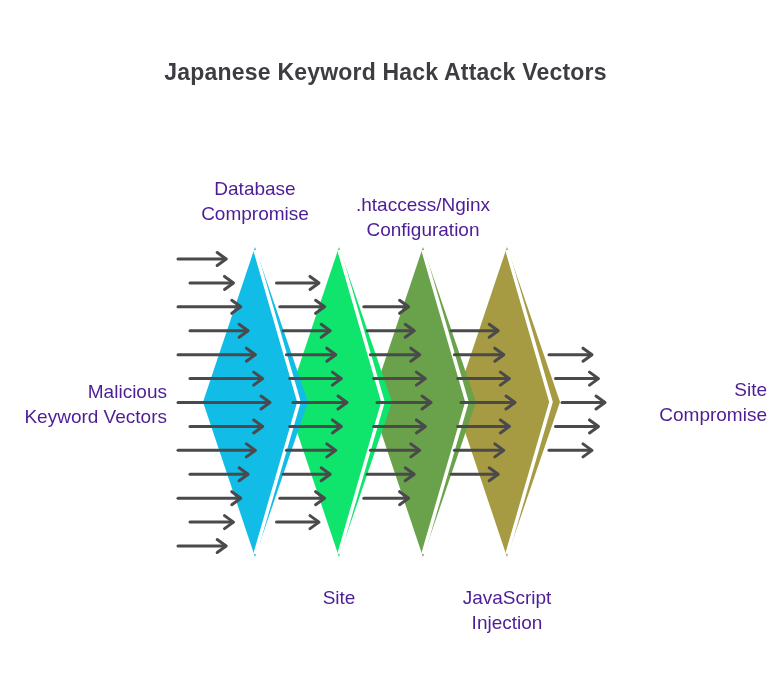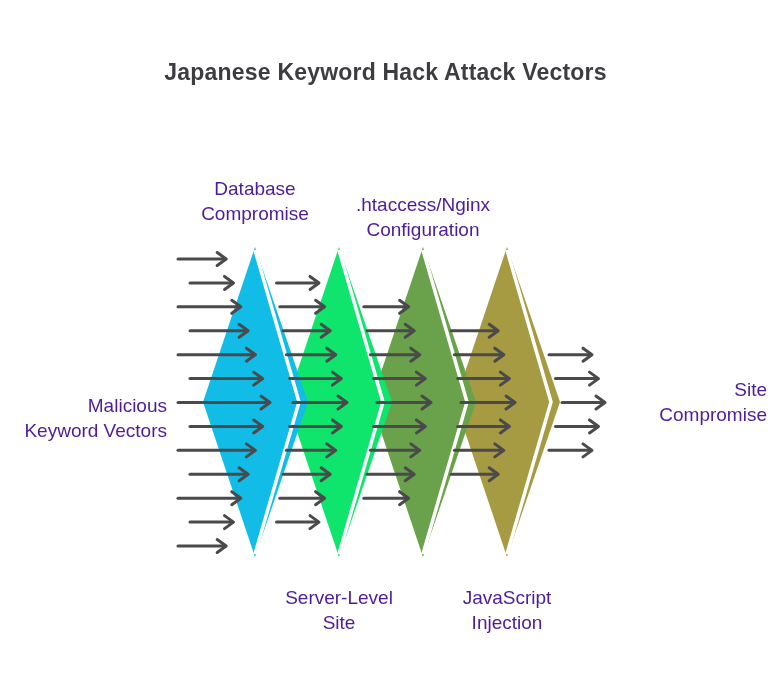--- a/index.html
+++ b/index.html
@@ -29,21 +29,21 @@
     font-size:19px;
     line-height:25px;
     font-weight:400;
     color:#4c1d95;
   }
   .stage-label{width:220px;text-align:center;}
   .s0{left:145px;top:176px;}
   .s1{left:229px;top:585px;}
   .s2{left:313px;top:160px;margin-top:32px;}
   .s3{left:397px;top:585px;}
-  .input-label{left:17px;top:393px;width:150px;text-align:right;}
+  .input-label{left:17px;top:379px;width:150px;text-align:right;}
   .output-label{left:617px;top:377px;width:150px;text-align:right;}
 </style>
 </head>
 <body>
 
 <div class="canvas">
 
   <svg id="flow-svg" width="771" height="678" viewBox="0 0 771 678">
       <g>
         <polygon points="455,402 507,247 560,402 507,557" fill="#a69a43"></polygon>
@@ -254,21 +254,20 @@
     </svg>
 
   <h1 class="title">Japanese Keyword Hack Attack Vectors</h1>
 
   <div class="label stage-label s0">
     <div>Database</div>
     <div>Compromise</div>
   </div>
 
   <div class="label stage-label s1">
-    <div>Server-Level</div>
     <div>Site</div>
   </div>
 
   <div class="label stage-label s2">
     <div>.htaccess/Nginx</div>
     <div>Configuration</div>
   </div>
 
   <div class="label stage-label s3">
     <div>JavaScript</div>

